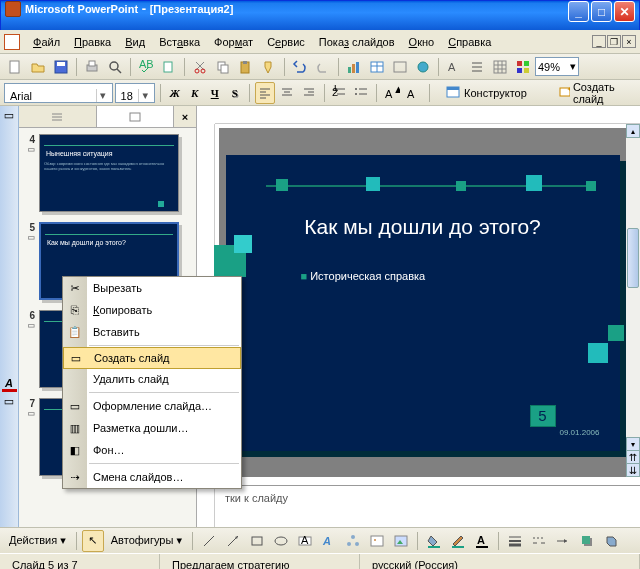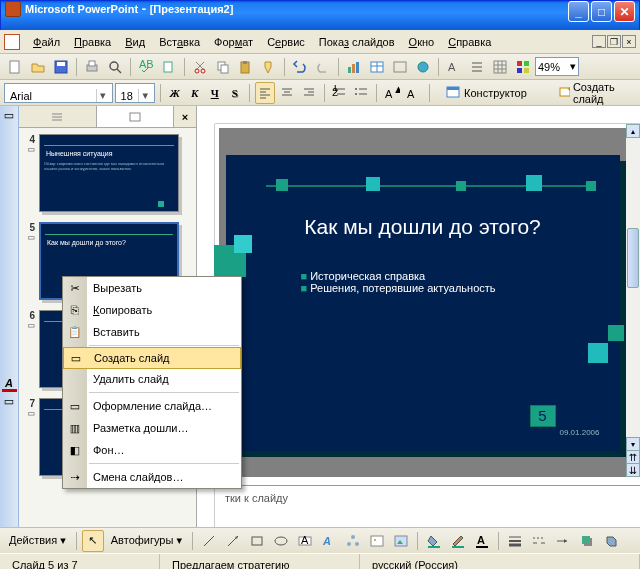--- a/index.html
+++ b/index.html
@@ -406,21 +406,20 @@
         <div class="deco-sq" style="top:26px;left:230px;width:10px;height:10px"></div>
         <div class="deco-sq" style="top:20px;left:300px;width:16px;height:16px;background:#2bb"></div>
         <div class="deco-sq" style="top:26px;left:360px;width:10px;height:10px"></div>
         <div class="deco-sq" style="top:90px;left:-12px;width:32px;height:32px;background:#1aa085"></div>
         <div class="deco-sq" style="top:80px;left:8px;width:18px;height:18px;background:#3cc"></div>
         <div class="deco-sq" style="top:170px;right:-4px;width:16px;height:16px"></div>
         <div class="deco-sq" style="top:188px;right:12px;width:20px;height:20px;background:#2bb"></div>
         <h2>Как мы дошли до этого?</h2>
         <ul id="slide-bullets">
             <li>Историческая справка</li>
-            <li>Решения, потерявшие актуальность</li>
           </ul>
         <div class="pgnum">5</div>
         <div class="date">09.01.2006</div>
       </div>
     </div>
     <div class="scroll-v">
       <div class="scroll-btn" style="top:0">▴</div>
       <div class="scroll-track">
           <div class="scroll-thumb"></div>
         </div>

